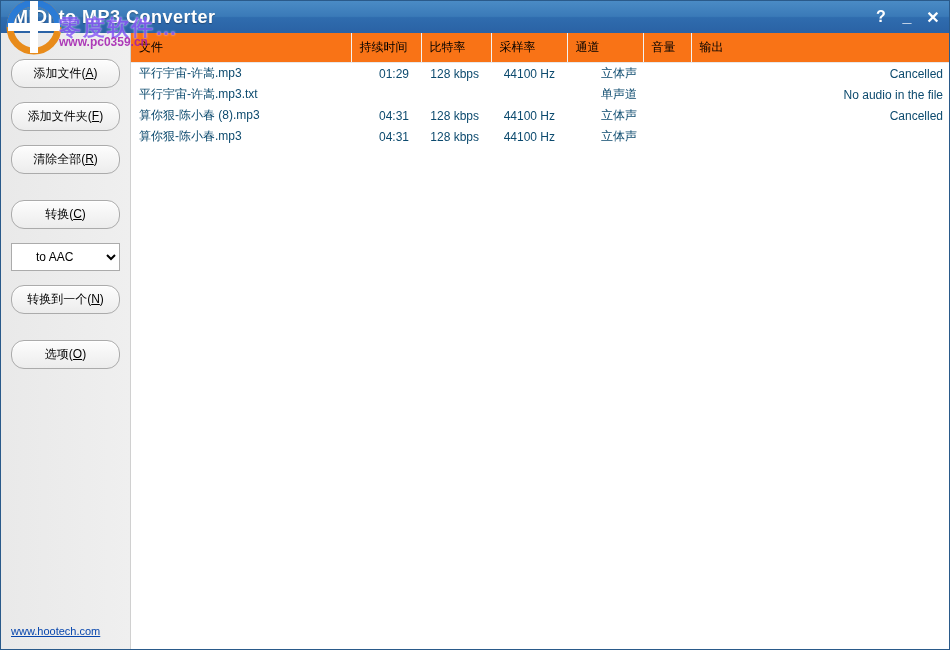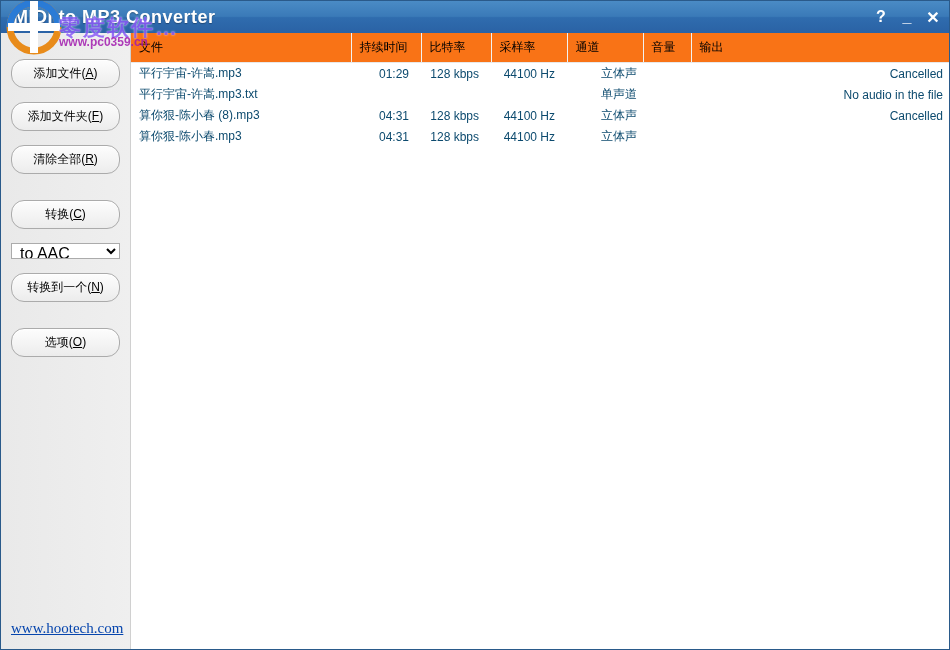--- a/index.html
+++ b/index.html
@@ -17,23 +17,23 @@
 .wm-logo svg { width:56px; height:56px; }
 .wm-text1 { position:absolute; left:58px; top:12px; font-size:22px; font-weight:bold; color:#8b5cf6; text-shadow:0 0 2px #fff; z-index:5; letter-spacing:2px; pointer-events:none; opacity:.85;}
 .wm-text2 { position:absolute; left:58px; top:34px; font-size:12px; color:#a21caf; font-weight:bold; z-index:5; pointer-events:none; opacity:.85;}
 
 
 .client { display:flex; height:calc(100% - 32px); }
 .sidebar { width:130px; background:linear-gradient(to right,#e9e9e9,#efefef); border-right:1px solid #d0d0d0; padding:26px 10px 8px 10px; display:flex; flex-direction:column; align-items:stretch; }
 .sbtn { background:linear-gradient(to bottom,#fdfdfd,#ececec); border:1px solid #ababab; border-radius:13px; font-size:12px; color:#000; padding:5px 0; text-align:center; cursor:pointer; box-shadow:0 1px 0 #fff inset; }
 .gap1 { height:14px; }
 .gap2 { height:26px; }
-.format-select { width:100%; font-size:16px; height:16px; border:1px solid #ababab; background:#fff; padding:0 4px; }
+.format-select { width:100%; font-size:12px; height:28px; border:1px solid #ababab; background:#fff; padding:0 20px; }
 .flexgrow { flex:1; }
-.footer-link { font-size:15px; color:#0645ad; text-decoration:underline; cursor:pointer; padding-bottom:4px;font-family:Liberation Serif, serif; }
+.footer-link { font-size:11px; color:#0645ad; text-decoration:underline; cursor:pointer; padding-bottom:4px; }
 
 .main { flex:1; background:#fff; position:relative; }
 
 
 .tbl { width:100%; border-collapse:collapse; }
 .tbl th { text-align:left; font-weight:normal; font-size:12px; color:#000; padding:6px 6px 6px 8px; border-bottom:1px solid #e8e8e8; border-right:1px solid #f2f2f2; background:#f97316; white-space:nowrap; }
 .tbl th:last-child { border-right:none; }
 .tbl td { font-size:12px; color:#0c4a6e; padding:2px 6px 2px 8px; white-space:nowrap; vertical-align:middle; height:18px; }
 .col-file { width:220px; }
 .col-dur { width:70px; text-align:right; }

